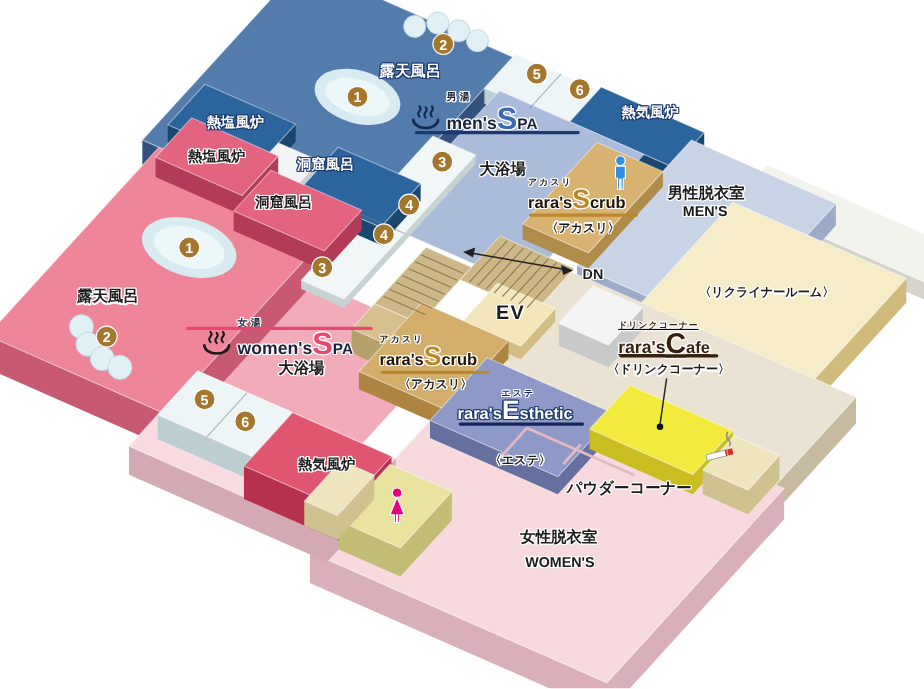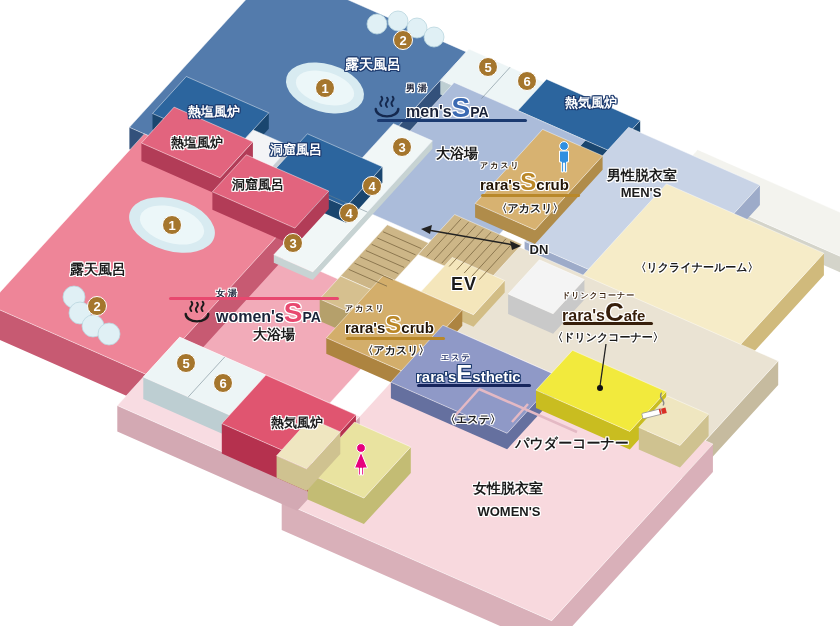--- a/index.html
+++ b/index.html
@@ -221,31 +221,31 @@
           <span class="pre brown oW" style="font-size:15px;">rara's</span>
           <span class="big gold oW" style="font-size:24px;">S</span>
           <span class="suf brown oW" style="font-size:15px;">crub</span>
         </div>
       </div>
     </div>
     <div class="ul" style="left:346px;top:337px;width:99px;height:2.5px;background:#b9882a;"></div>
 
     <div class="logo" style="left:416px;top:352px;">
       <div class="col">
-        <span class="tag navy oW" style="font-size:8px;letter-spacing:2px;margin-left:25px;">エステ</span>
+        <span class="tag navy oW" style="font-size:8px;letter-spacing:2px;margin-left:40px;">エステ</span>
         <div class="lrow">
           <span class="pre white oN" style="font-size:15px;">rara's</span>
           <span class="big white oN" style="font-size:24px;">E</span>
           <span class="suf white oN" style="font-size:15px;">sthetic</span>
         </div>
       </div>
     </div>
     <div class="ul" style="left:417px;top:384px;width:114px;height:2.5px;background:#16255c;"></div>
 
-    <div class="logo" style="left:562px;top:290px;">
+    <div class="logo" style="left:562px;top:290px;text-decoration:underline;">
       <div class="col">
         <span class="tag cafe oW" style="font-size:8px;letter-spacing:1px;">ドリンクコーナー</span>
         <div class="lrow">
           <span class="pre cafe oW" style="font-size:16px;">rara's</span>
           <span class="big cafe oW" style="font-size:26px;">C</span>
           <span class="suf cafe oW" style="font-size:15px;">afe</span>
         </div>
       </div>
     </div>
     <div class="ul" style="left:563px;top:322px;width:90px;height:2.5px;background:#371f0b;"></div>

